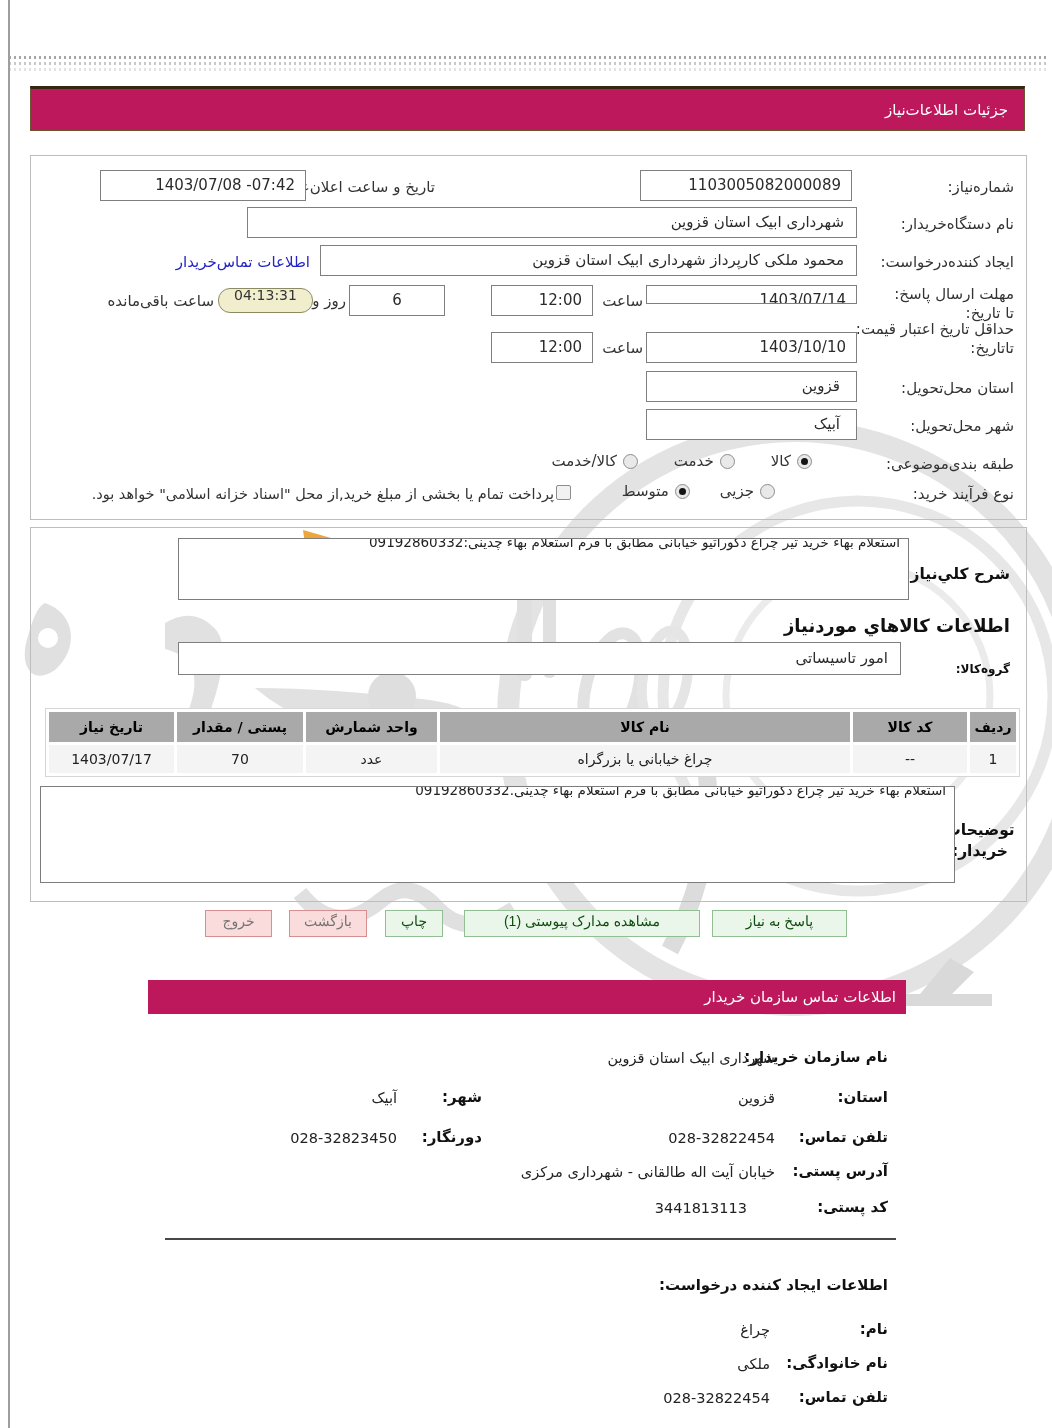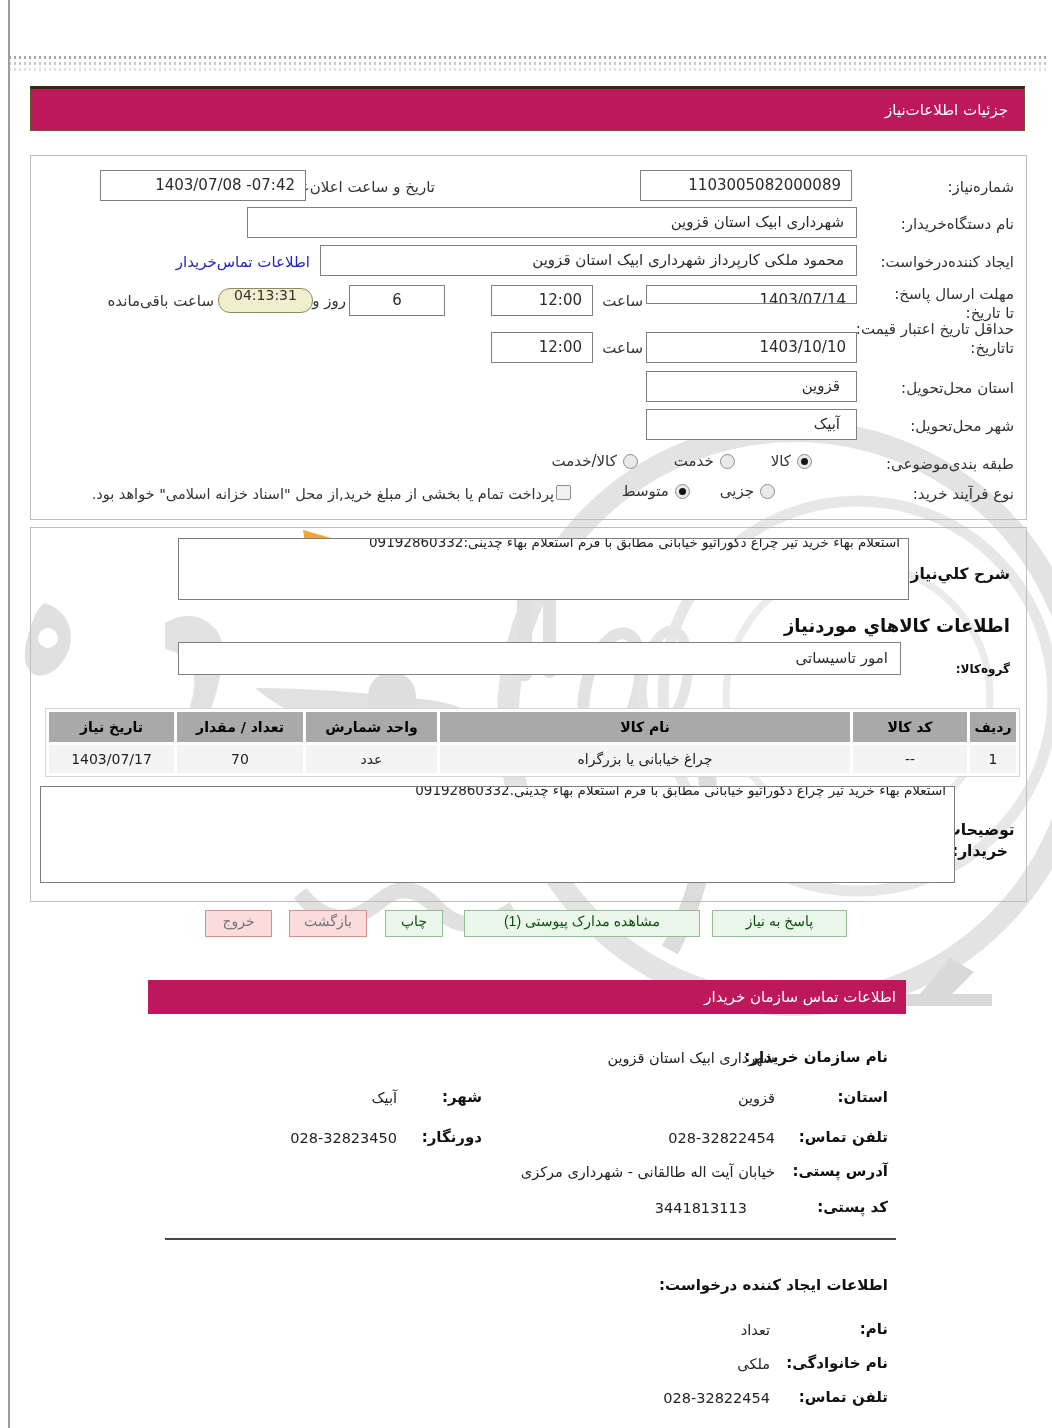--- a/index.html
+++ b/index.html
@@ -162,21 +162,21 @@
 
   <span class="abs lbl b" style="right:42px;top:662px;font-size:12px;margin-left:24px;">گروه‌کالا:</span>
   <div class="abs inp rt" style="left:178px;top:642px;width:723px;height:33px;line-height:31px;">امور تاسیساتی</div>
 
   <div class="abs tblwrap" style="left:45px;top:708px;width:975px;">
     <div class="tr trh">
       <div class="td c0">ردیف</div>
       <div class="td c1">کد کالا</div>
       <div class="td c2">نام کالا</div>
       <div class="td c3">واحد شمارش</div>
-      <div class="td c4">تعداد / مقدار</div>
+      <div class="td c4">پستی / مقدار</div>
       <div class="td c5">تاریخ نیاز</div>
     </div>
     <div class="tr trd">
       <div class="td c0">1</div>
       <div class="td c1">--</div>
       <div class="td c2">چراغ خیابانی یا بزرگراه</div>
       <div class="td c3">عدد</div>
       <div class="td c4 num">70</div>
       <div class="td c5 num">1403/07/17</div>
     </div>
@@ -224,21 +224,21 @@
   <span class="abs cval" style="right:277px;top:1164px;">خیابان آیت اله طالقانی - شهرداری مرکزی</span>
 
   <span class="abs clab" style="right:164px;top:1198px;">کد پستی:</span>
   <span class="abs cval num" style="right:305px;top:1200px;">3441813113</span>
 
   <div class="abs divider" style="left:165px;top:1238px;width:731px;"></div>
 
   <span class="abs clab" style="right:164px;top:1276px;">اطلاعات ایجاد کننده درخواست:</span>
 
   <span class="abs clab" style="right:164px;top:1320px;">نام:</span>
-  <span class="abs cval" style="right:282px;top:1322px;">تعداد</span>
+  <span class="abs cval" style="right:282px;top:1322px;">چراغ</span>
 
   <span class="abs clab" style="right:164px;top:1354px;">نام خانوادگی:</span>
   <span class="abs cval" style="right:282px;top:1356px;">ملکی</span>
 
   <span class="abs clab" style="right:164px;top:1388px;">تلفن تماس:</span>
   <span class="abs cval num" style="right:282px;top:1390px;">028-32822454</span>
 
 </div>
 
 </body></html>

